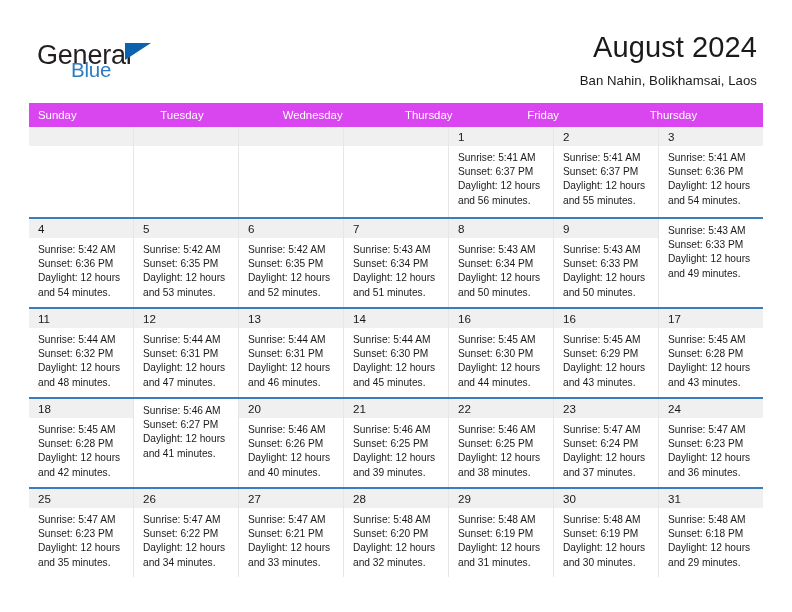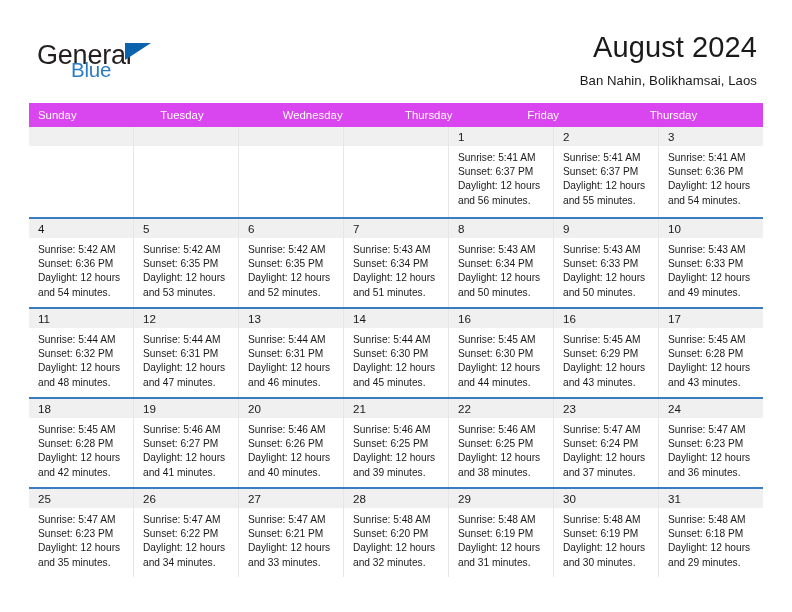--- a/index.html
+++ b/index.html
@@ -241,23 +241,20 @@
               <span class="daynum">9</span>
             </div>
             <div class="cell-body">
               <div class="cell-line">Sunrise: 5:43 AM</div>
               <div class="cell-line">Sunset: 6:33 PM</div>
               <div class="cell-line">Daylight: 12 hours</div>
               <div class="cell-line">and 50 minutes.</div>
             </div>
           </div>
           <div class="cell">
-            <div class="daynum-band">
-              <span class="daynum">10</span>
-            </div>
             <div class="cell-body">
               <div class="cell-line">Sunrise: 5:43 AM</div>
               <div class="cell-line">Sunset: 6:33 PM</div>
               <div class="cell-line">Daylight: 12 hours</div>
               <div class="cell-line">and 49 minutes.</div>
             </div>
           </div>
         </div>
         <div class="week">
           <div class="cell">
@@ -344,23 +341,20 @@
               <span class="daynum">18</span>
             </div>
             <div class="cell-body">
               <div class="cell-line">Sunrise: 5:45 AM</div>
               <div class="cell-line">Sunset: 6:28 PM</div>
               <div class="cell-line">Daylight: 12 hours</div>
               <div class="cell-line">and 42 minutes.</div>
             </div>
           </div>
           <div class="cell">
-            <div class="daynum-band">
-              <span class="daynum">19</span>
-            </div>
             <div class="cell-body">
               <div class="cell-line">Sunrise: 5:46 AM</div>
               <div class="cell-line">Sunset: 6:27 PM</div>
               <div class="cell-line">Daylight: 12 hours</div>
               <div class="cell-line">and 41 minutes.</div>
             </div>
           </div>
           <div class="cell">
             <div class="daynum-band">
               <span class="daynum">20</span>

